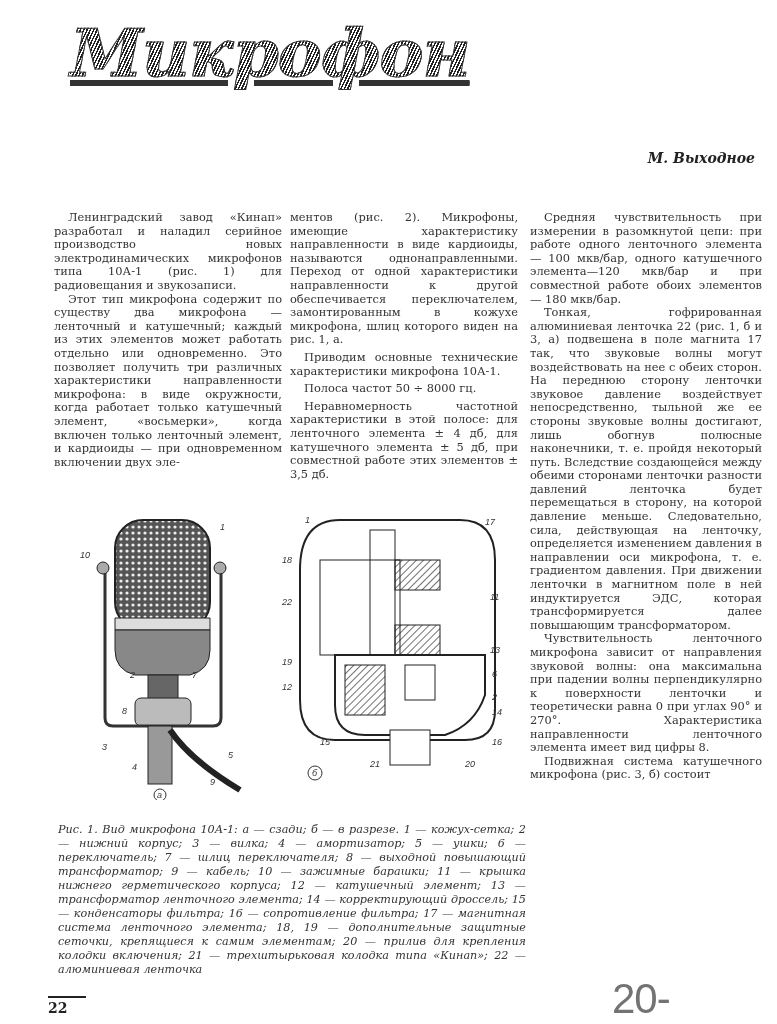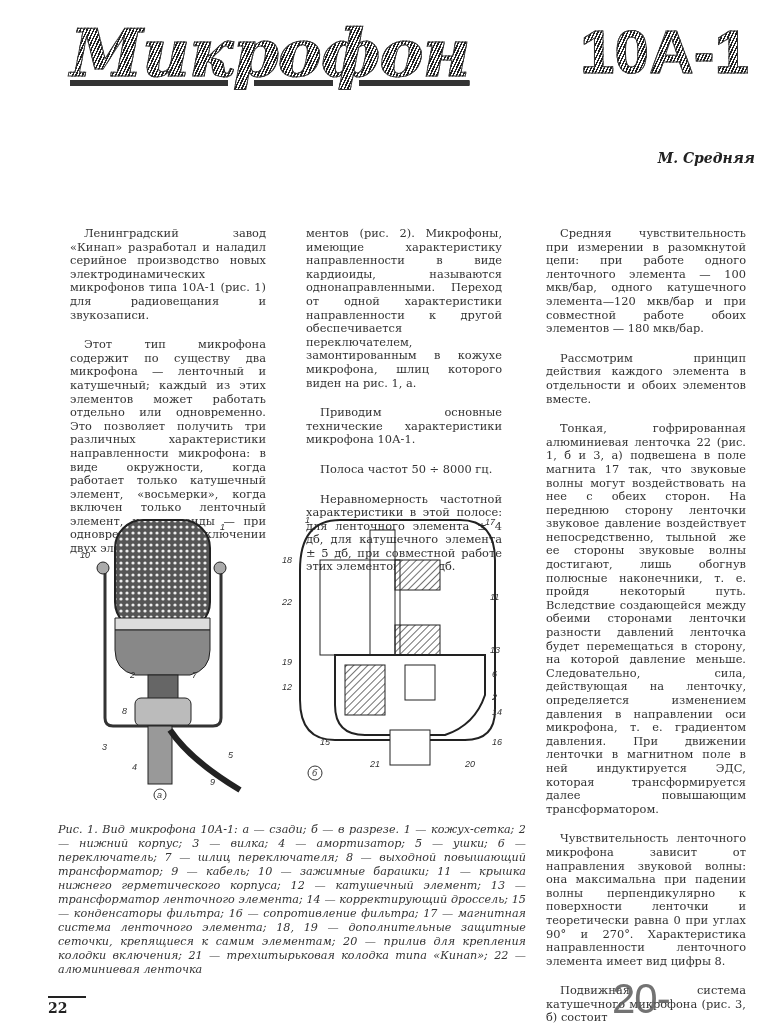--- a/index.html
+++ b/index.html
@@ -12,21 +12,21 @@
     -webkit-background-clip: text; background-clip: text; -webkit-text-fill-color: transparent;
     -webkit-text-stroke: 1px #333; line-height: 90px; text-decoration: underline; }
   .title-model { position: absolute; left: 540px; top: 4px; font-family: "Liberation Sans", sans-serif;
     font-weight: bold; font-size: 62px; line-height: 80px;
     background: repeating-linear-gradient(115deg, #222 0 1.5px, #fff 1.5px 3px);
     -webkit-background-clip: text; background-clip: text; -webkit-text-fill-color: transparent;
     -webkit-text-stroke: 1px #333; }
   .author { position: absolute; right: 22px; top: 150px; font-style: italic; font-weight: bold;
     font-size: 14px; color: #222; }
   .col { position: absolute; font-size: 11.4px; line-height: 13.6px; text-align: justify; color: #333; }
-  .col p { margin: 16px; text-indent: 14px; }
+  .col p { margin: 0; text-indent: 14px; }
   .col1 { left: 54px; top: 211px; width: 228px; }
   .col2 { left: 290px; top: 211px; width: 228px; }
   .col3 { left: 530px; top: 211px; width: 232px; }
   .col2 p + p { margin-top: 4px; }
   .fig { position: absolute; }
   .fig1 { left: 70px; top: 500px; width: 200px; height: 300px; }
   .fig2 { left: 280px; top: 505px; width: 240px; height: 290px; }
   .caption { position: absolute; left: 58px; top: 823px; width: 468px; font-style: italic;
     font-size: 11.2px; line-height: 14px; text-align: justify; color: #333; }
   .pagenum { position: absolute; left: 48px; top: 1000px; font-weight: bold; font-size: 14px; color: #222; }
@@ -34,40 +34,38 @@
   .journal { position: absolute; left: 650px; top: 990px; font-style: italic; font-size: 13px; color: #555; margin-top: 48px; }
   .watermark { position: absolute; left: 612px; top: 975px; font-family: "Liberation Sans", sans-serif;
     font-size: 42px; color: rgba(90,90,90,0.85); letter-spacing: -1px; }
   .label { font-family: "Liberation Sans", sans-serif; font-style: italic; font-size: 9px; fill: #333; }
 </style>
 </head>
 <body>
 
 <div class="title-wrap">
   <span class="title-script">Микрофон</span>
-  <span class="title-model">10А-1</span>
 </div>
 
-<div class="author">М. Средняя</div>
+<div class="author">М. Выходное</div>
 
 <div class="col col1">
   <p>Ленинградский завод «Кинап» разработал и наладил серийное производство новых электродинамических микрофонов типа 10А-1 (рис. 1) для радиовещания и звукозаписи.</p>
   <p>Этот тип микрофона содержит по существу два микрофона — ленточный и катушечный; каждый из этих элементов может работать отдельно или одновременно. Это позволяет получить три различных характеристики направленности микрофона: в виде окружности, когда работает только катушечный элемент, «восьмерки», когда включен только ленточный элемент, и кардиоиды — при одновременном включении двух эле-</p>
 </div>
 
 <div class="col col2">
   <p style="text-indent:0">ментов (рис. 2). Микрофоны, имеющие характеристику направленности в виде кардиоиды, называются однонаправленными. Переход от одной характеристики направленности к другой обеспечивается переключателем, замонтированным в кожухе микрофона, шлиц которого виден на рис. 1, а.</p>
   <p>Приводим основные технические характеристики микрофона 10А-1.</p>
   <p>Полоса частот 50 ÷ 8000 гц.</p>
   <p>Неравномерность частотной характеристики в этой полосе: для ленточного элемента ± 4 дб, для катушечного элемента ± 5 дб, при совместной работе этих элементов ± 3,5 дб.</p>
 </div>
 
 <div class="col col3">
   <p>Средняя чувствительность при измерении в разомкнутой цепи: при работе одного ленточного элемента — 100 мкв/бар, одного катушечного элемента—120 мкв/бар и при совместной работе обоих элементов — 180 мкв/бар.</p>
-  <p>Рассмотрим принцип действия каждого элемента в отдельности и обоих элементов вместе.</p>
   <p>Тонкая, гофрированная алюминиевая ленточка 22 (рис. 1, б и 3, а) подвешена в поле магнита 17 так, что звуковые волны могут воздействовать на нее с обеих сторон. На переднюю сторону ленточки звуковое давление воздействует непосредственно, тыльной же ее стороны звуковые волны достигают, лишь обогнув полюсные наконечники, т. е. пройдя некоторый путь. Вследствие создающейся между обеими сторонами ленточки разности давлений ленточка будет перемещаться в сторону, на которой давление меньше. Следовательно, сила, действующая на ленточку, определяется изменением давления в направлении оси микрофона, т. е. градиентом давления. При движении ленточки в магнитном поле в ней индуктируется ЭДС, которая трансформируется далее повышающим трансформатором.</p>
   <p>Чувствительность ленточного микрофона зависит от направления звуковой волны: она максимальна при падении волны перпендикулярно к поверхности ленточки и теоретически равна 0 при углах 90° и 270°. Характеристика направленности ленточного элемента имеет вид цифры 8.</p>
   <p>Подвижная система катушечного микрофона (рис. 3, б) состоит</p>
 </div>
 
 <svg class="fig fig1" viewBox="0 0 200 300">
   <defs>
     <pattern id="mesh" width="6" height="6" patternUnits="userSpaceOnUse">
       <rect width="6" height="6" fill="#555"></rect>
       <circle cx="3" cy="3" r="1.6" fill="#eee"></circle>

